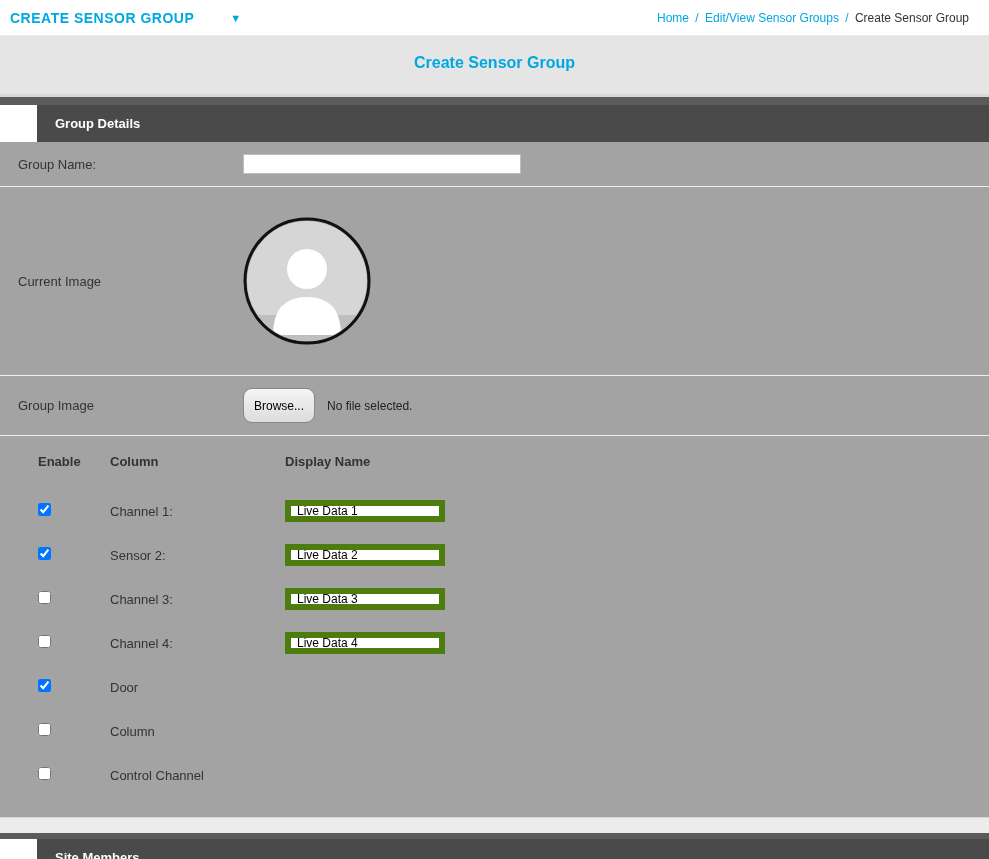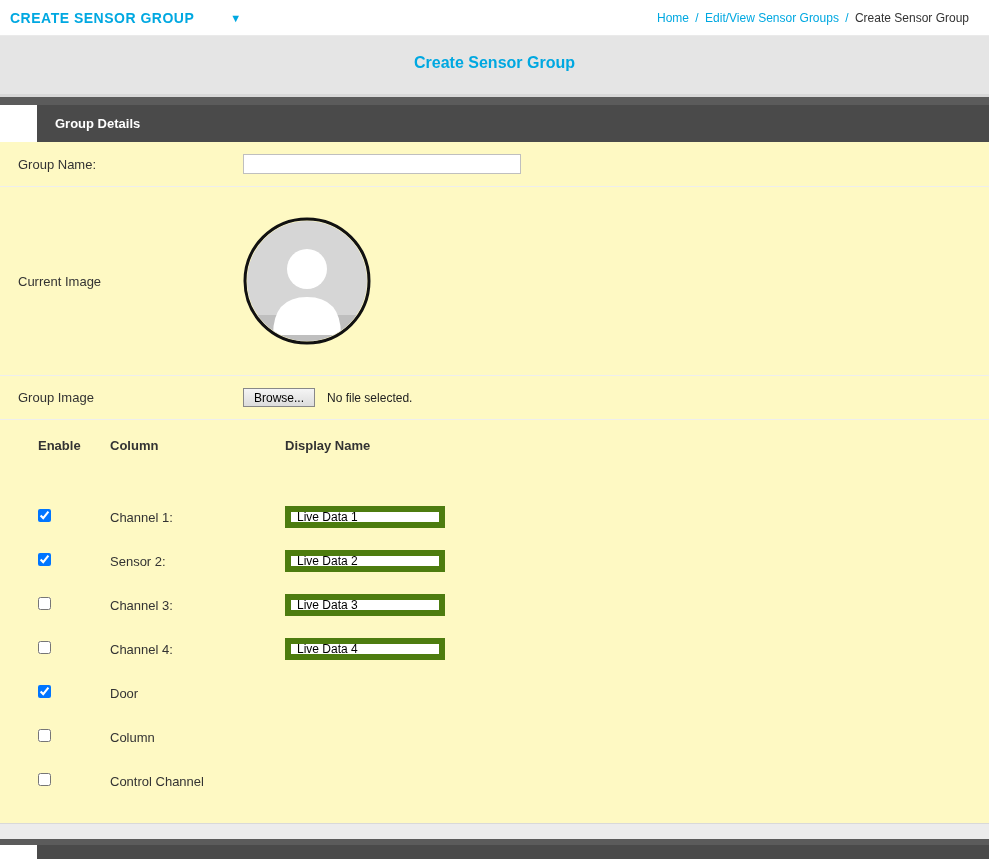--- a/index.html
+++ b/index.html
@@ -64,21 +64,21 @@
   }
   .section-header {
     background: #4a4a4a;
     color: #fff;
     font-weight: bold;
     padding: 11px 18px;
     font-size: 13px;
     margin-left: 37px;
   }
   .panel {
-    background: #fef9c3;
+    background: #a3a3a3;
   }
   .row {
     display: flex;
     align-items: center;
     border-bottom: 1px solid #eee;
     padding: 12px 18px;
   }
   .row.tall { padding: 18px 18px; }
   .row .label {
     width: 225px;
@@ -94,38 +94,38 @@
   }
   .avatar-wrap {
     width: 128px;
     height: 128px;
     position: relative;
   }
   .avatar-wrap svg { display: block; }
   .browse-btn {
     background: linear-gradient(#f5f5f5, #dcdcdc);
     border: 1px solid #888;
-    border-radius: 0;
-    font-size: 12px;
-    height: 19px;
+    border-radius: 9px;
+    font-size: 12px;
+    height: 35px;
     padding: 0 10px;
     cursor: pointer;
   }
   .file-status {
     margin-left: 12px;
     font-size: 12px;
     color: #222;
   }
   .channels {
     padding: 18px 18px 20px 38px;
   }
   .ch-head {
     display: flex;
     font-weight: bold;
-    margin-bottom: 42px;
+    margin-bottom: 20px;
   }
   .col-enable { width: 72px; }
   .col-column { width: 175px; }
   .col-display { flex: 1; }
   .ch-row {
     display: flex;
     align-items: center;
     height: 44px;
   }
   .ch-row input[type=text] {

